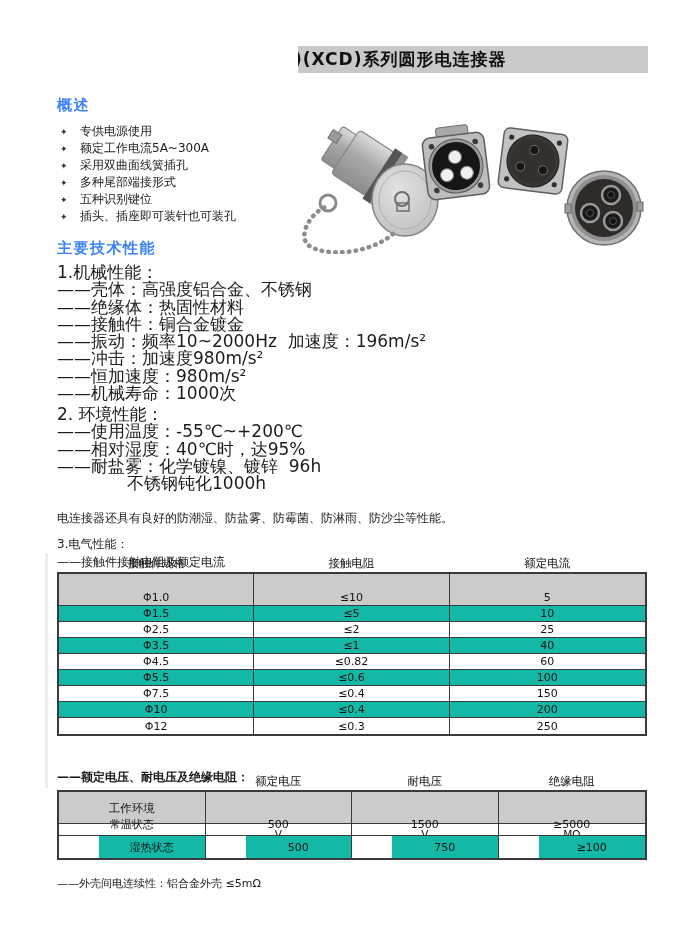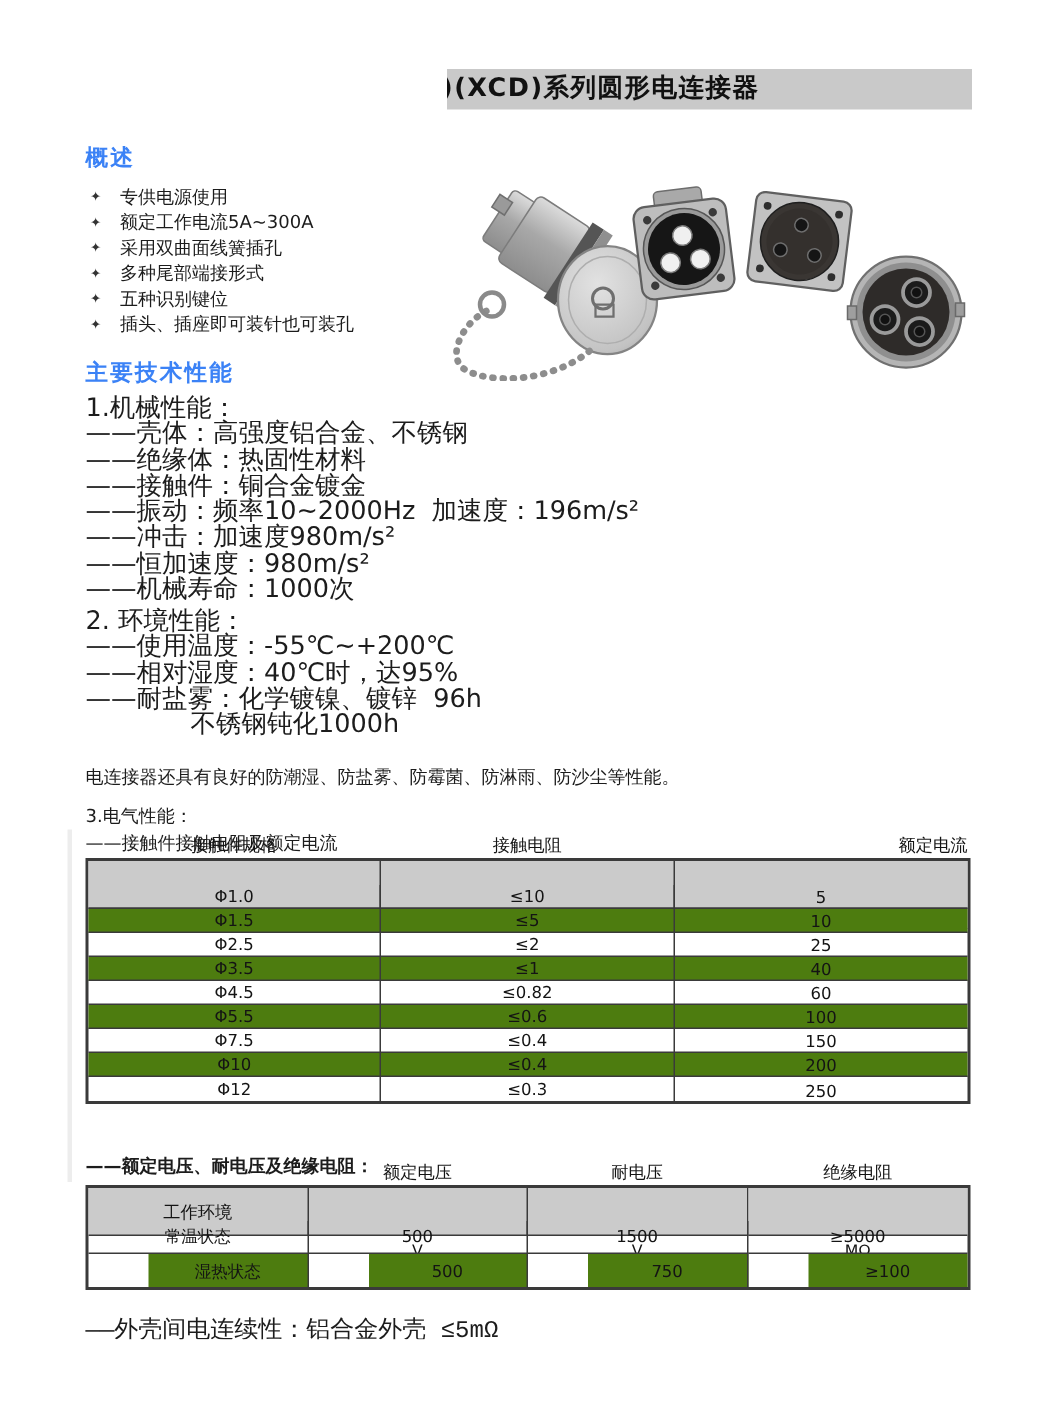--- a/index.html
+++ b/index.html
@@ -42,32 +42,32 @@
     position:absolute; left:57px; width:590px; display:grid;
     border:2px solid #3a3a3a; background:#fff;
   }
   .tbl .cell {
     border-right:1px solid #3a3a3a; border-bottom:1px solid #3a3a3a;
     display:flex; align-items:center; justify-content:center;
     font-size:11px; color:#141414;
   }
   .t1 { top:572px; grid-template-columns:1fr 1fr 1fr; grid-auto-rows:16px; }
   .t1 .hdr { height:32px; }
-  .t1 .cell:nth-child(3n) { border-right:none;align-items:flex-end; }
+  .t1 .cell:nth-child(3n) { border-right:none; }
   .t1 .cell:nth-last-child(-n+3) { border-bottom:none; }
   .t2 { top:790px; grid-template-columns:1fr 1fr 1fr 1fr; grid-auto-rows:22px; }
   .t2 .hdr { height:32px; }
   .t2 .cell:nth-child(4n) { border-right:none; }
   .t2 .cell:nth-last-child(-n+4) { border-bottom:none;margin-left:40px; }
   .hdr { flex-direction:column; justify-content:center; background:#cbcbcb; font-weight:normal;gap:40px; }
   .hdr .l1 { font-size:11.5px; line-height:14px; }
   .hdr .l2 { font-size:10.5px; line-height:13px; }
-  .stripe { background:#4d7c0f; }
+  .stripe { background:#14b8a6; }
   #voltage-caption { position:absolute; left:57px; top:769px; font-size:12px; white-space:pre;font-weight:bold; }
-  #shell-note { position:absolute; left:57px; top:876px; font-size:16px; white-space:pre;font-family:Liberation Mono, monospace; }
+  #shell-note { position:absolute; left:57px; top:876px; font-size:11px; white-space:pre; }
   
   #product-photo { position:absolute; left:296px; top:104px; width:364px; height:150px; }
   
   .edge-line {
     position:absolute; left:45px; top:553px; width:3px; height:235px;
     background:#ededed;
   }
   .footer-bar {
     position:absolute; left:235px; top:934px; width:230px; height:5px;
     background:linear-gradient(#c9c9c9, #e6e6e6);

